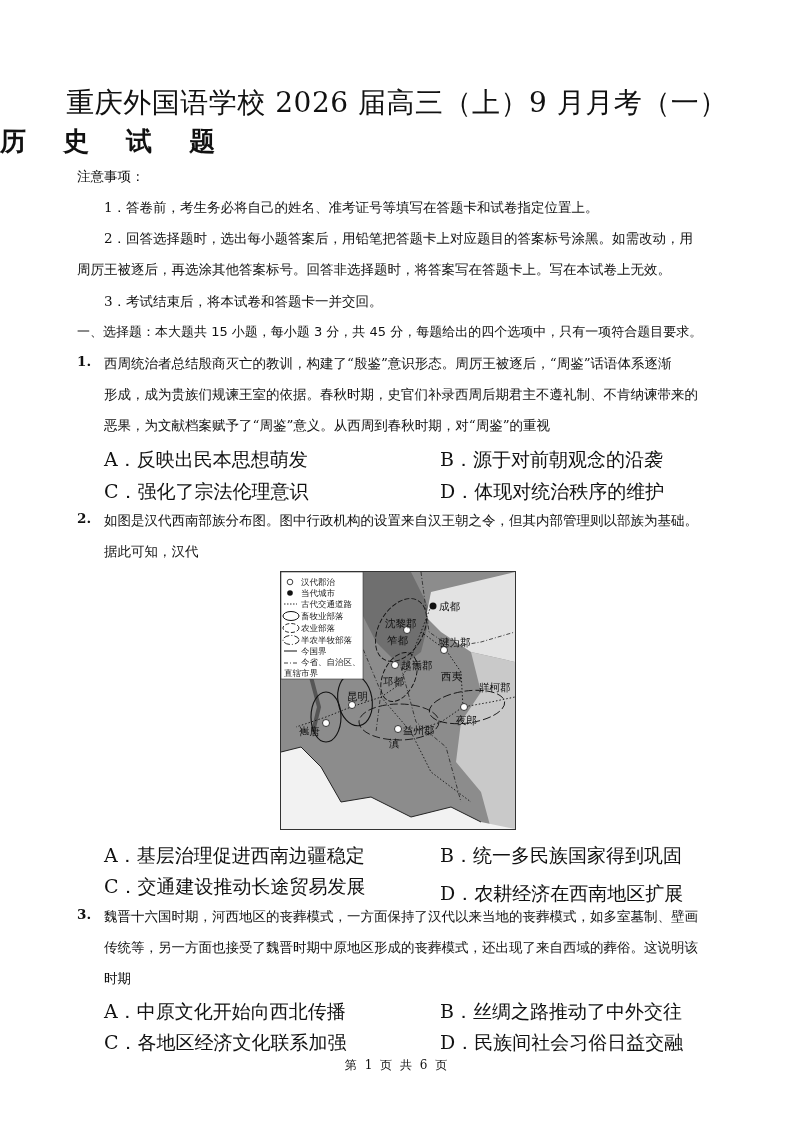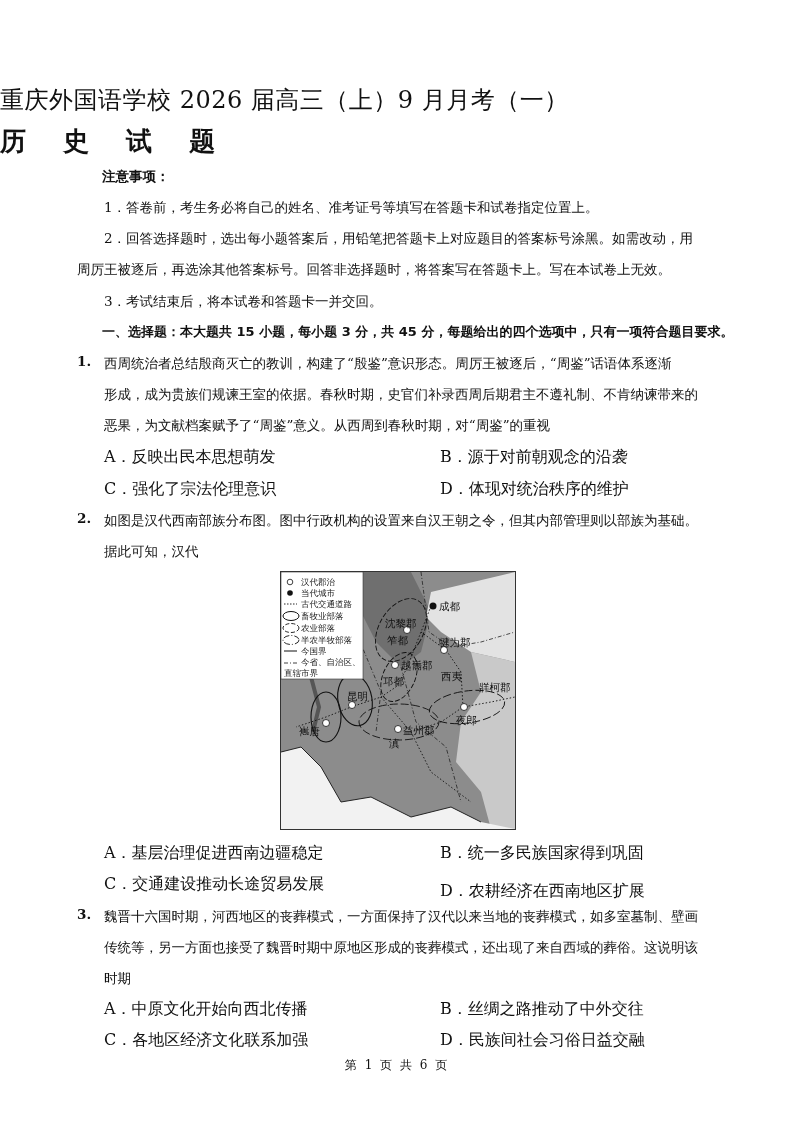--- a/index.html
+++ b/index.html
@@ -1,24 +1,24 @@
 <!DOCTYPE html>
 <html><head>
 <meta charset="utf-8">
 <style>
   html, body { margin: 0; padding: 0; background: #ffffff; }
   body { width: 794px; height: 1123px; position: relative; overflow: hidden;
          font-family: "DejaVu Serif", "Liberation Serif", serif; color: #111; }
   .abs { position: absolute; }
-  .title1 { left: 0; width: 794px; top: 84px; text-align: left; font-size: 24px; letter-spacing: 0.5px; }
+  .title1 { left: 0; width: 794px; top: 84px; text-align: center; font-size: 28px; letter-spacing: 0.5px; }
   .title2 { left: 0; width: 794px; top: 124px; text-align: left; font-size: 26px; font-weight: bold; letter-spacing: 14px; }
   .line { font-size: 13.5px; white-space: nowrap; line-height: 20px; }
-  .bold { font-weight: bold; font-family: "DejaVu Sans", "Liberation Sans", sans-serif; margin-left: 25px; }
+  .bold { font-weight: normal; font-family: "DejaVu Sans", "Liberation Sans", sans-serif; }
   .qnum { font-weight: bold; font-size: 13.5px; }
-  .opt { font-size: 16px; white-space: nowrap; }
+  .opt { font-size: 19px; white-space: nowrap; }
   .footer { left: 0; width: 794px; text-align: center; top: 1057px; font-size: 12px; letter-spacing: 2px; }
   .map { left: 280px; top: 571px; width: 234px; height: 257px; border: 1px solid #333; background: #8c8c8c; overflow: hidden; }
   .map svg { display: block; }
   .maplabel { font-size: 10.5px; fill: #111; font-family: "DejaVu Serif", serif; }
   .legend-text { font-size: 8.5px; fill: #222; font-family: "DejaVu Sans", sans-serif; }
 </style>
 </head>
 <body>
 
 <div class="abs title1">重庆外国语学校 2026 届高三（上）9 月月考（一）</div>

